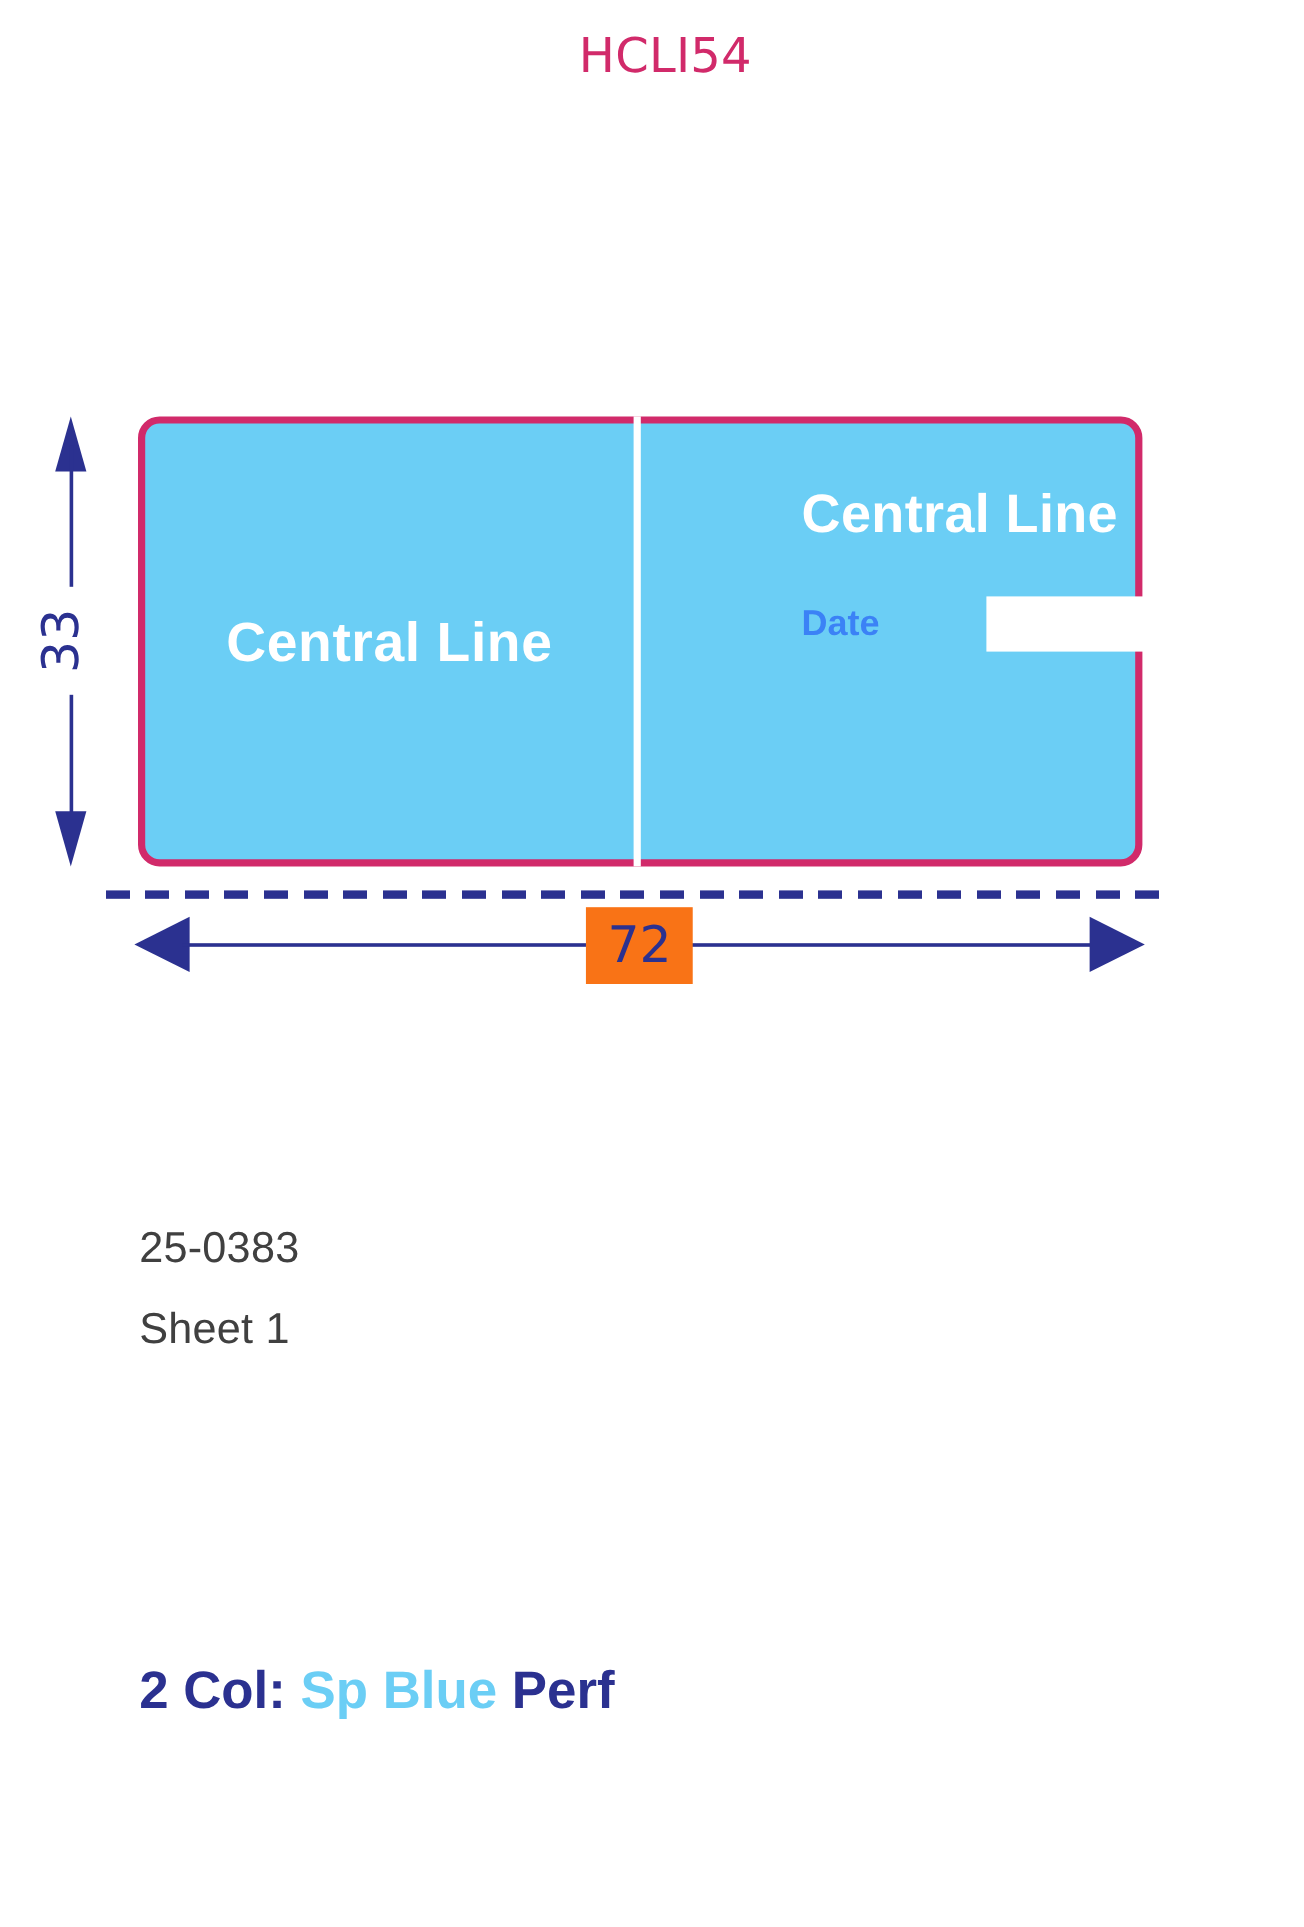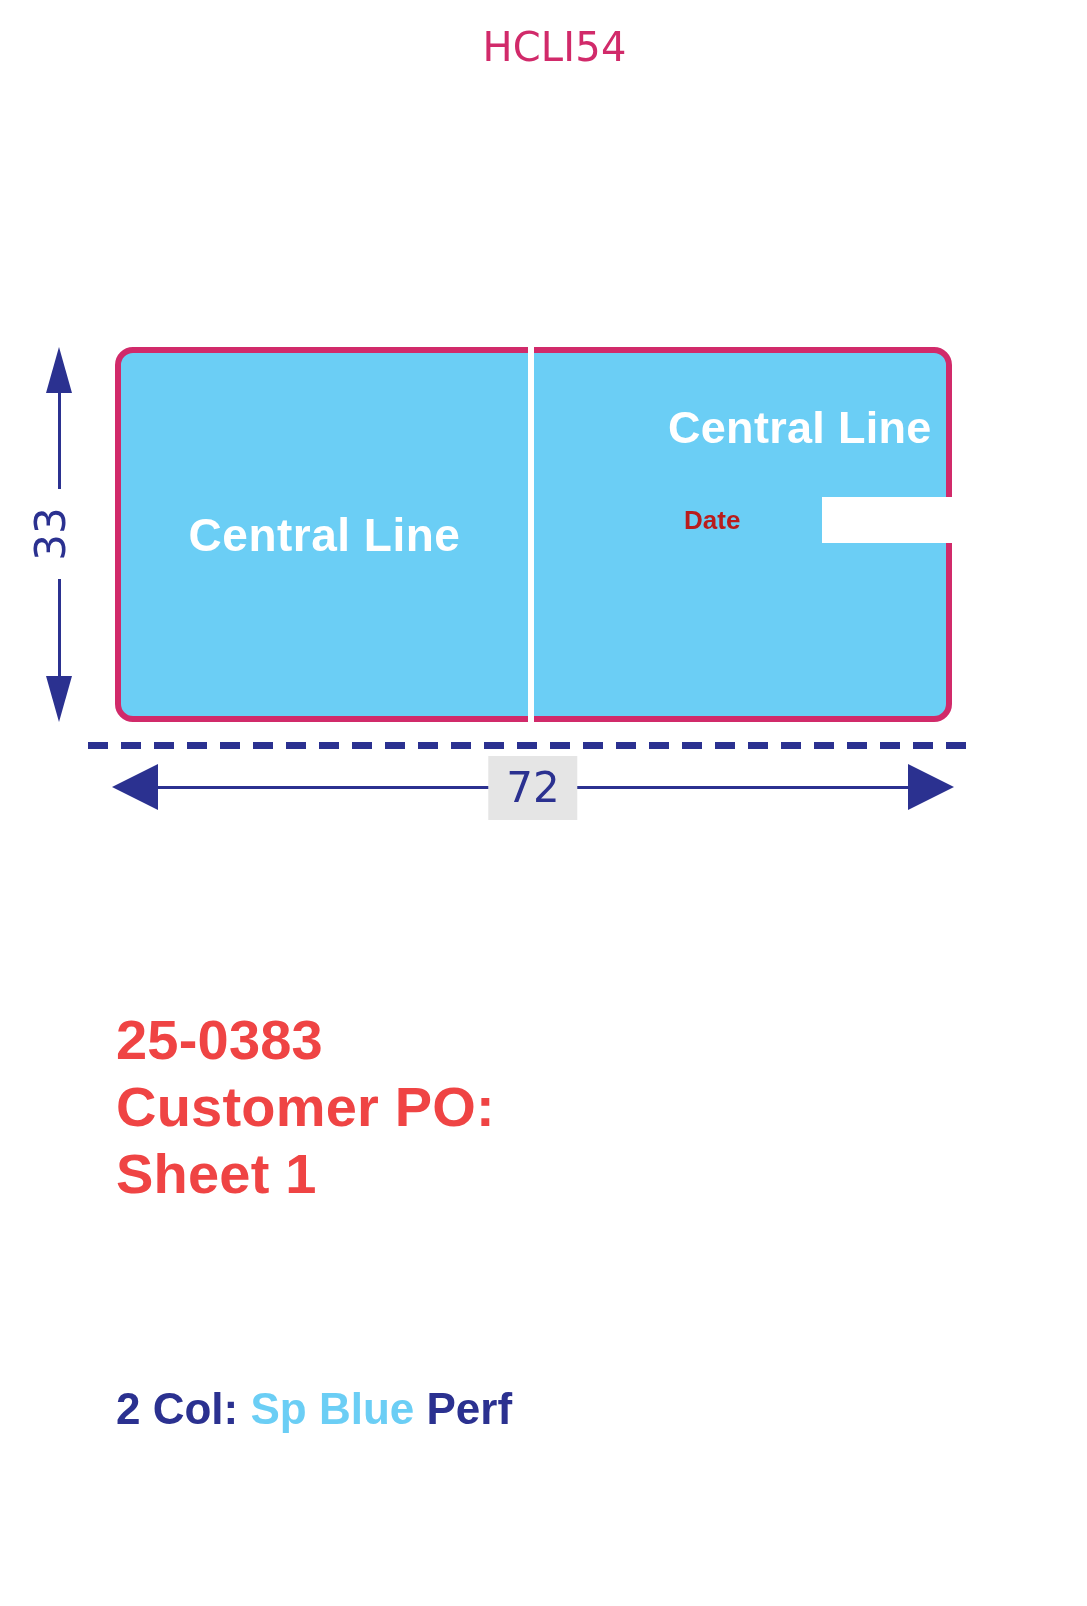--- a/index.html
+++ b/index.html
@@ -95,27 +95,27 @@
     position: absolute;
     left: 134px;
     height: 46px;
     width: 278px;
   }
   .field-row.r0 { top: 144px; }
   .field-row.r1 { top: 210px; }
   .field-row.r2 { top: 276px; }
   .field-label {
     position: absolute;
-    left: 16px;
+    left: 0;
     top: 0;
     height: 46px;
     line-height: 46px;
-    color: #b91c1c;
+    color: #3b82f6;
     font-weight: bold;
-    font-size: 26px;
+    font-size: 30px;
     white-space: nowrap;
   }
   .field-box {
     position: absolute;
     top: 0;
     left: 154px;
     width: 224px;
     height: 46px;
     background: #ffffff;
   }
@@ -223,35 +223,35 @@
     border-top: 23px solid transparent;
     border-bottom: 23px solid transparent;
     border-left: 46px solid #2B3190;
   }
   .dim-h .value {
     position: absolute;
     left: 50%;
     top: -4px;
     transform: translateX(-50%);
     padding: 0 18px;
-    background: #e5e5e5;
+    background: #f97316;
     color: #2B3190;
     font-family: "DejaVu Sans", sans-serif;
     font-size: 42px;
     line-height: 64px;
   }
 
   
   .job-info {
     position: absolute;
     left: 116px;
     top: 1006px;
-    color: #ef4444;
-    font-weight: bold;
-    font-size: 56px;
+    color: #404040;
+    font-weight: normal;
+    font-size: 36px;
     line-height: 67px;
     letter-spacing: 0.2px;
   }
   .job-info div { white-space: nowrap; }
 
   
   .spec-line {
     position: absolute;
     left: 116px;
     top: 1378px;
@@ -303,19 +303,18 @@
 <div class="dim-h">
   <div class="arrow-left"></div>
   <div class="shaft-l"></div>
   <div class="shaft-r"></div>
   <div class="arrow-right"></div>
   <div class="value">72</div>
 </div>
 
 <div class="job-info">
   <div>25-0383</div>
-  <div>Customer PO:</div>
   <div>Sheet 1</div>
 </div>
 
 <div class="spec-line">
   <span>2 Col:</span><span>&nbsp;</span><span class="accent">Sp Blue</span><span>&nbsp;</span><span>Perf</span>
 </div>
 
 </body></html>

